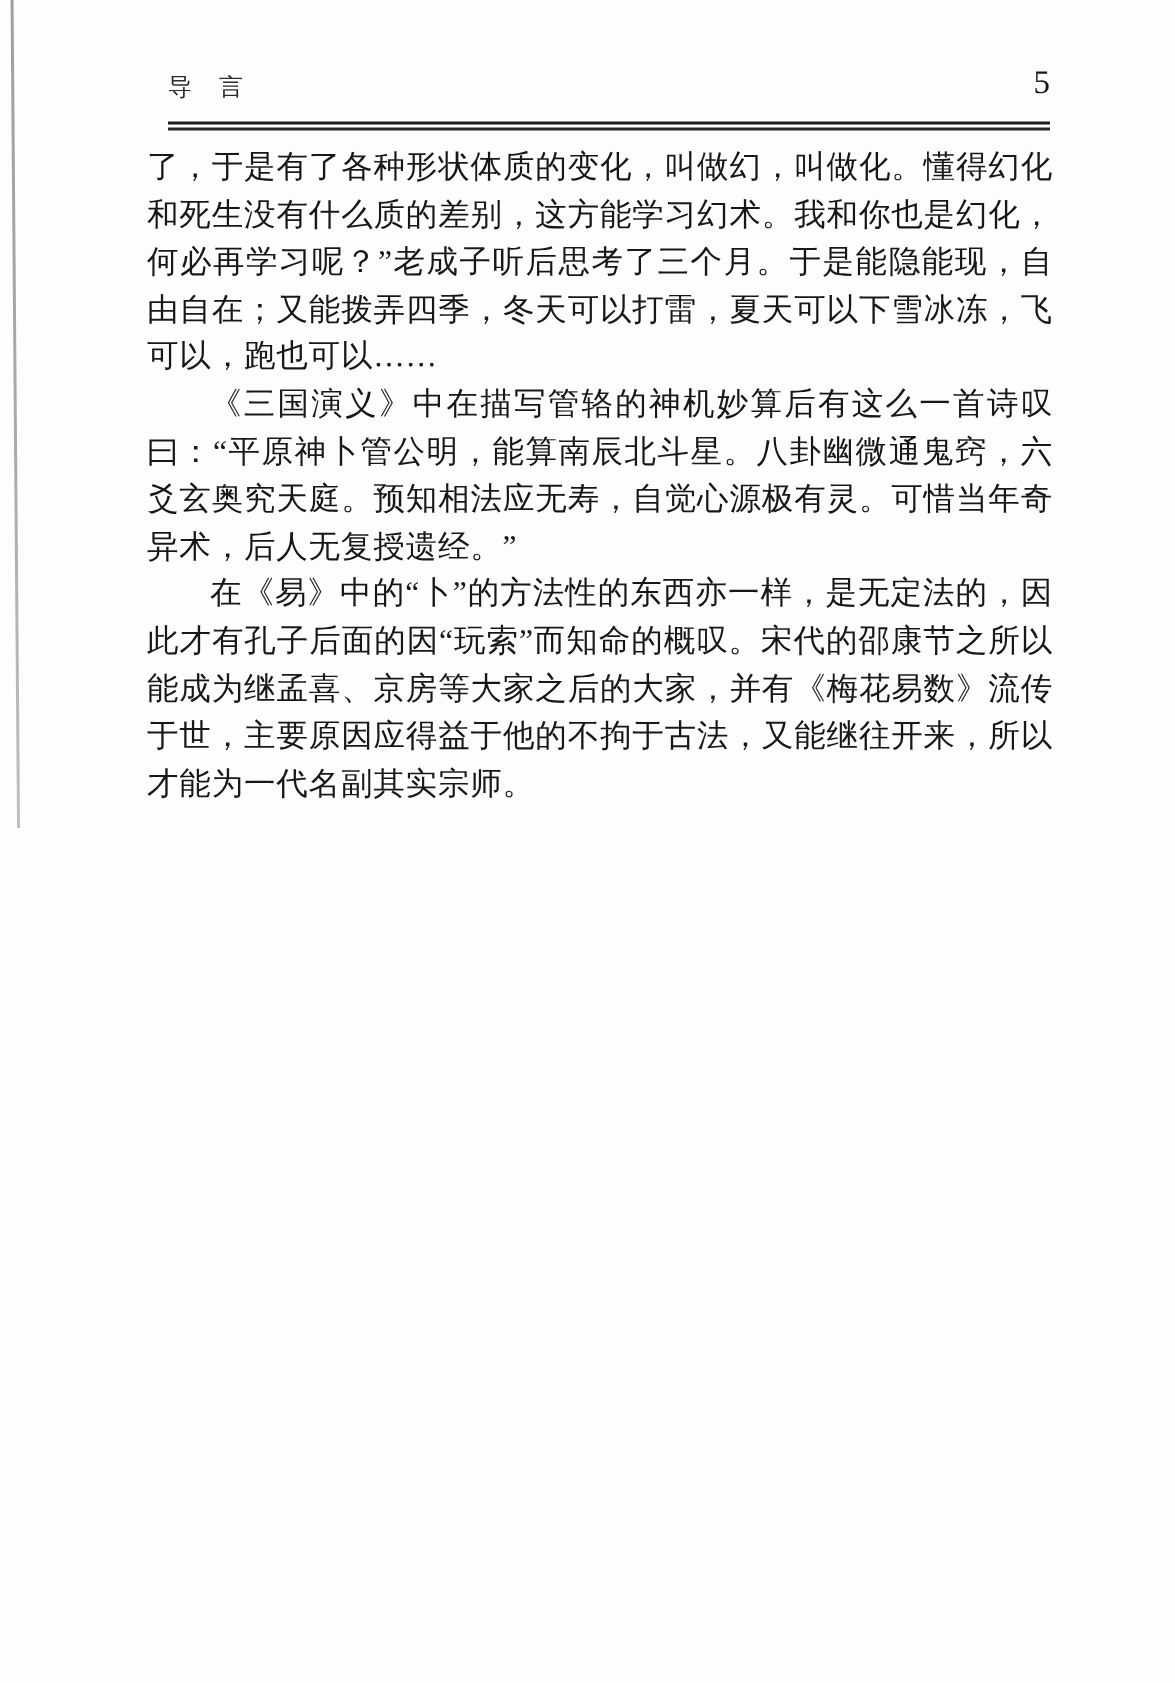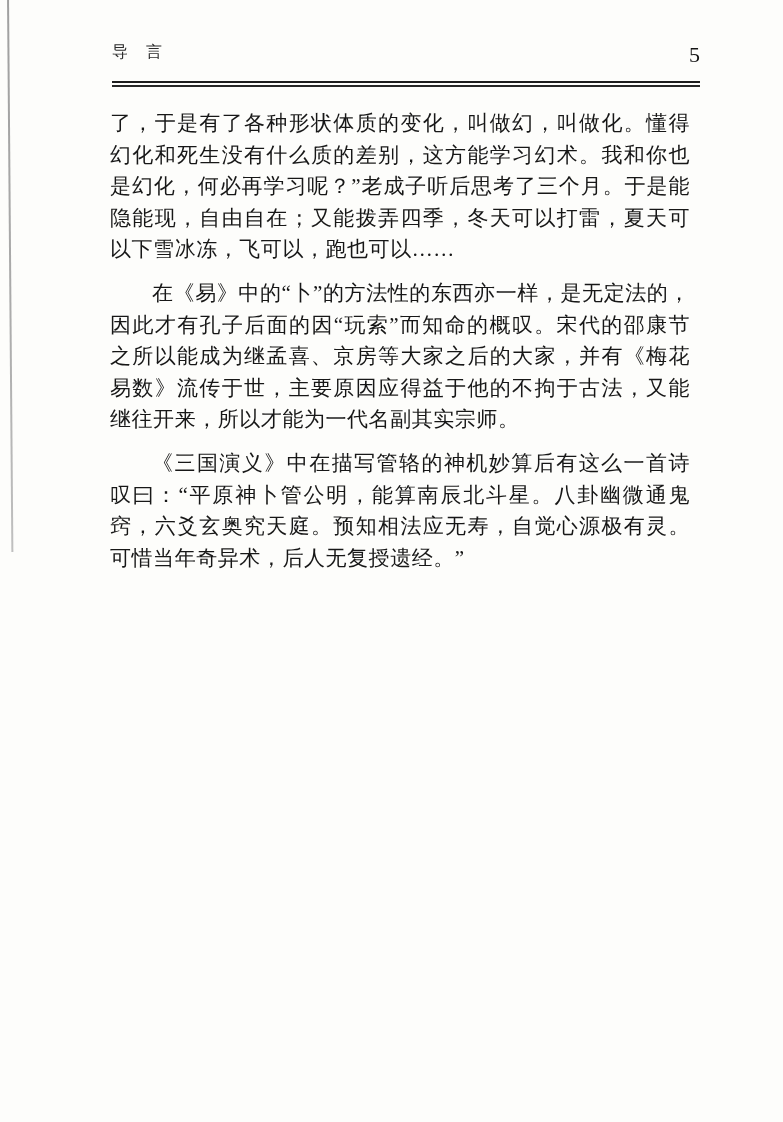--- a/index.html
+++ b/index.html
@@ -29,21 +29,21 @@
     transform-origin: top center;
     opacity: 0.85;
   }
   .page-header {
     position: absolute;
     top: 44px;
     left: 112px;
     width: 588px;
     display: flex;
     justify-content: space-between;
-    align-items: flex-start;
+    align-items: center;
   }
   .running-title {
     font-size: 16px;
     letter-spacing: 1px;
     color: #2b2b2b;
     line-height: 1;
     padding-bottom: 3px;
   }
   .page-number {
     font-size: 22px;
@@ -66,21 +66,21 @@
     top: 96px;
     left: 98px;
     width: 604px;
     font-size: 21px;
     line-height: 31.6px;
     letter-spacing: 0.55px;
     text-align: justify;
     text-justify: inter-character;
   }
   .para {
-    margin: 12px;
+    margin: 0;
     padding: 0;
     text-indent: 2em;
   }
   .para.first {
     text-indent: 0;
   }
 </style>
 </head>
 <body>
 
@@ -90,17 +90,17 @@
 
   <header class="page-header">
     <span class="running-title">导　言</span>
     <span class="page-number">5</span>
   </header>
 
   <div class="header-rule"></div>
 
   <main class="page-body">
     <p class="para first">了，于是有了各种形状体质的变化，叫做幻，叫做化。懂得幻化和死生没有什么质的差别，这方能学习幻术。我和你也是幻化，何必再学习呢？”老成子听后思考了三个月。于是能隐能现，自由自在；又能拨弄四季，冬天可以打雷，夏天可以下雪冰冻，飞可以，跑也可以……</p>
+    <p class="para">《三国演义》中在描写管辂的神机妙算后有这么一首诗叹曰：“平原神卜管公明，能算南辰北斗星。八卦幽微通鬼窍，六爻玄奥究天庭。预知相法应无寿，自觉心源极有灵。可惜当年奇异术，后人无复授遗经。”</p>
     <p class="para">在《易》中的“卜”的方法性的东西亦一样，是无定法的，因此才有孔子后面的因“玩索”而知命的概叹。宋代的邵康节之所以能成为继孟喜、京房等大家之后的大家，并有《梅花易数》流传于世，主要原因应得益于他的不拘于古法，又能继往开来，所以才能为一代名副其实宗师。</p>
-    <p class="para">《三国演义》中在描写管辂的神机妙算后有这么一首诗叹曰：“平原神卜管公明，能算南辰北斗星。八卦幽微通鬼窍，六爻玄奥究天庭。预知相法应无寿，自觉心源极有灵。可惜当年奇异术，后人无复授遗经。”</p>
   </main>
 
 </div>
 
 </body></html>

